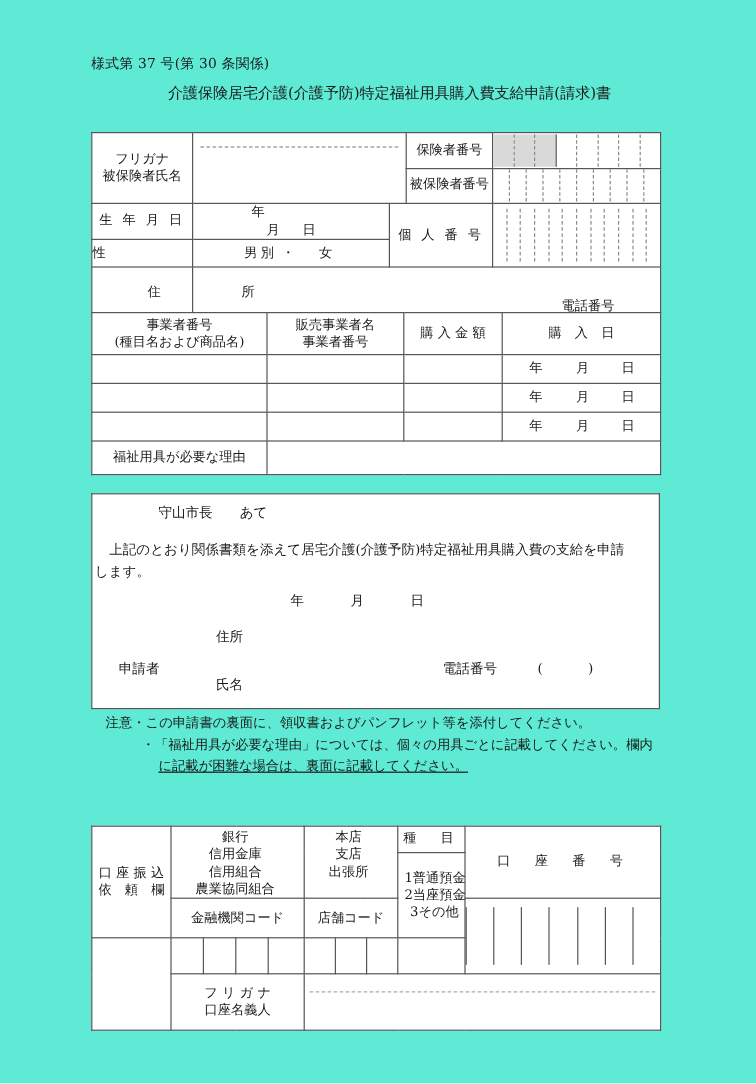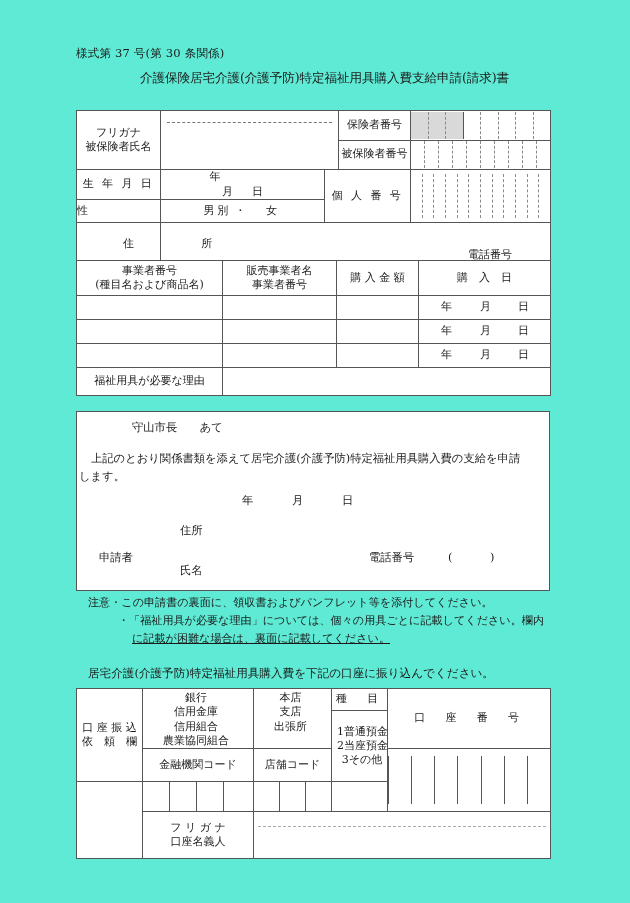--- a/index.html
+++ b/index.html
@@ -295,21 +295,20 @@
       </tr>
     </tbody>
   </table>
 
   <div class="notes" style="left:88px; top:594px; width:480px;">
     <div class="n-line">注意・この申請書の裏面に、領収書およびパンフレット等を添付してください。</div>
     <div class="n-line n-ind1">・「福祉用具が必要な理由」については、個々の用具ごとに記載してください。欄内</div>
     <div class="n-line n-ind2">に記載が困難な場合は、裏面に記載してください。</div>
   </div>
 
-  <div class="bank-lead" style="left:88px; top:666px;">居宅介護(介護予防)特定福祉用具購入費を下記の口座に振り込んでください。</div>
 
   <table class="tbl" style="left:76px; top:688px; width:474px;">
     <colgroup>
       <col style="width:66px">
       <col style="width:27px">
       <col style="width:27px">
       <col style="width:27px">
       <col style="width:30px">
       <col style="width:26px">
       <col style="width:26px">

